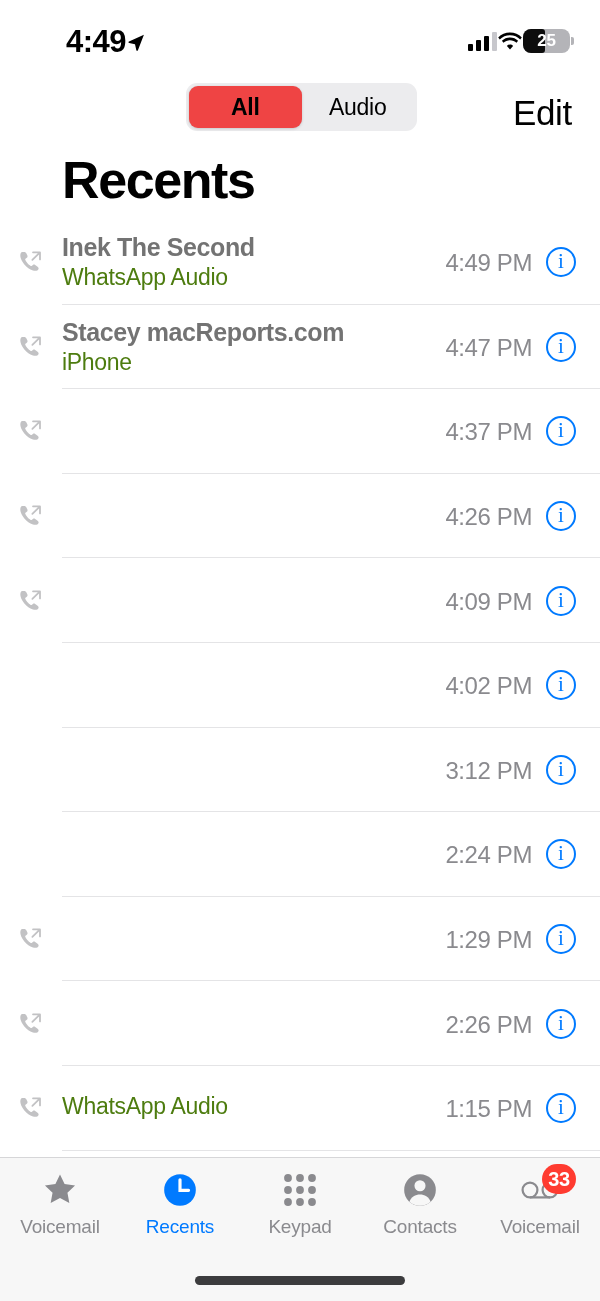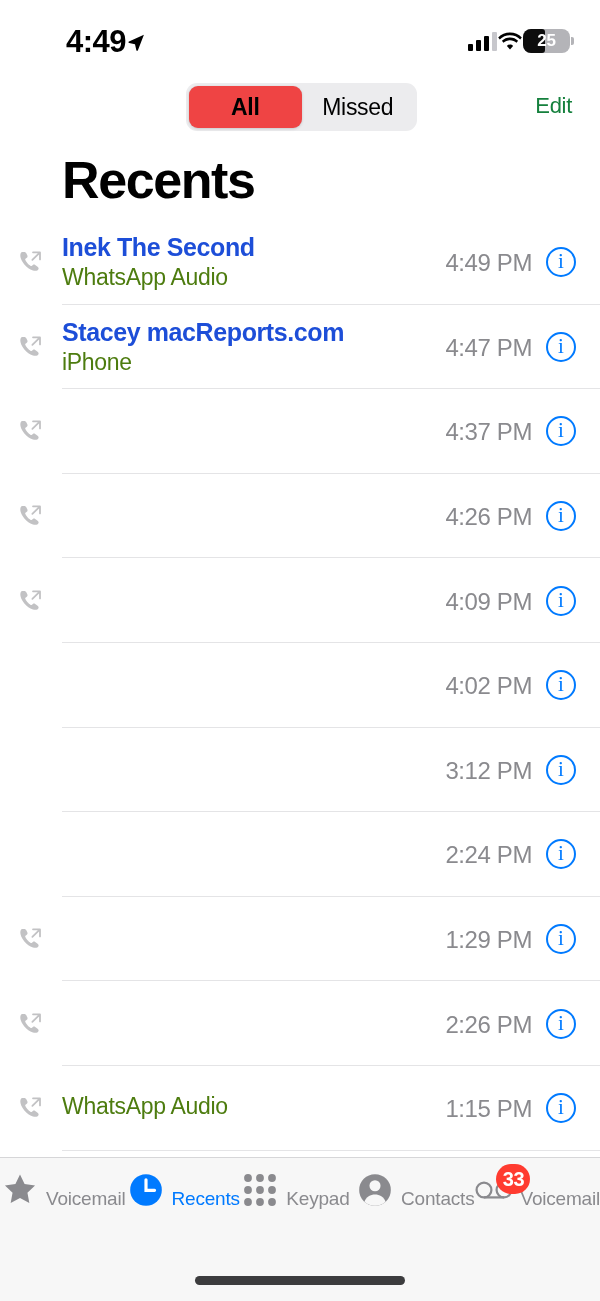--- a/index.html
+++ b/index.html
@@ -142,22 +142,22 @@
   }
   .seg-btn.selected {
     background: #ef4444;
     box-shadow: 0 1px 3px rgba(0,0,0,0.14), 0 0 1px rgba(0,0,0,0.1);
     font-weight: 600;
   }
   .edit-btn {
     position: absolute;
     right: 28px;
     top: 15px;
-    font-size: 22px;
-    color: #15803d;
+    font-size: 35px;
+    color: #000000;
     letter-spacing: -0.3px;
   }
 
   
   .large-title {
     flex: 0 0 80px;
     padding: 0 0 0 62px;
     display: flex;
     align-items: center;
     font-size: 52px;
@@ -202,21 +202,21 @@
     flex: 1 1 auto;
     min-width: 0;
     display: flex;
     flex-direction: column;
     justify-content: center;
     padding-right: 8px;
   }
   .call-name {
     font-size: 25px;
     font-weight: bold;
-    color: #1d4ed8;
+    color: #737373;
     letter-spacing: -0.4px;
     line-height: 1.16;
     white-space: nowrap;
     overflow: hidden;
   }
   .call-sub {
     font-size: 23px;
     color: #4d7c0f;
     letter-spacing: -0.3px;
     line-height: 1.18;
@@ -266,22 +266,22 @@
     background: #f7f7f7;
     border-top: 1px solid #d6d6d8;
     display: flex;
     align-items: flex-start;
     padding-top: 12px;
     position: relative;
   }
   .tab-item {
     flex: 1;
     display: flex;
-    flex-direction: row;
-    align-items: flex-end;
+    flex-direction: column;
+    align-items: center;
     gap: 6px;
     position: relative;
   }
   .tab-icon {
     width: 40px;
     height: 40px;
     display: flex;
     align-items: center;
     justify-content: center;
     position: relative;
@@ -349,21 +349,21 @@
         <div class="battery-fill"></div>
         <div class="battery-level">25</div>
         <div class="battery-cap"></div>
       </div>
     </div>
   </div>
 
   <div class="nav-row">
     <div class="segmented">
       <div class="seg-btn selected">All</div>
-      <div class="seg-btn">Missed</div>
+      <div class="seg-btn">Audio</div>
     </div>
     <div class="edit-btn">Edit</div>
   </div>
 
   <div class="large-title">Recents</div>
 
   <div class="call-list">
       <div class="call-row">
         <div class="call-icon-cell">
           <svg class="phone-out-icon" viewBox="0 0 26 26">

